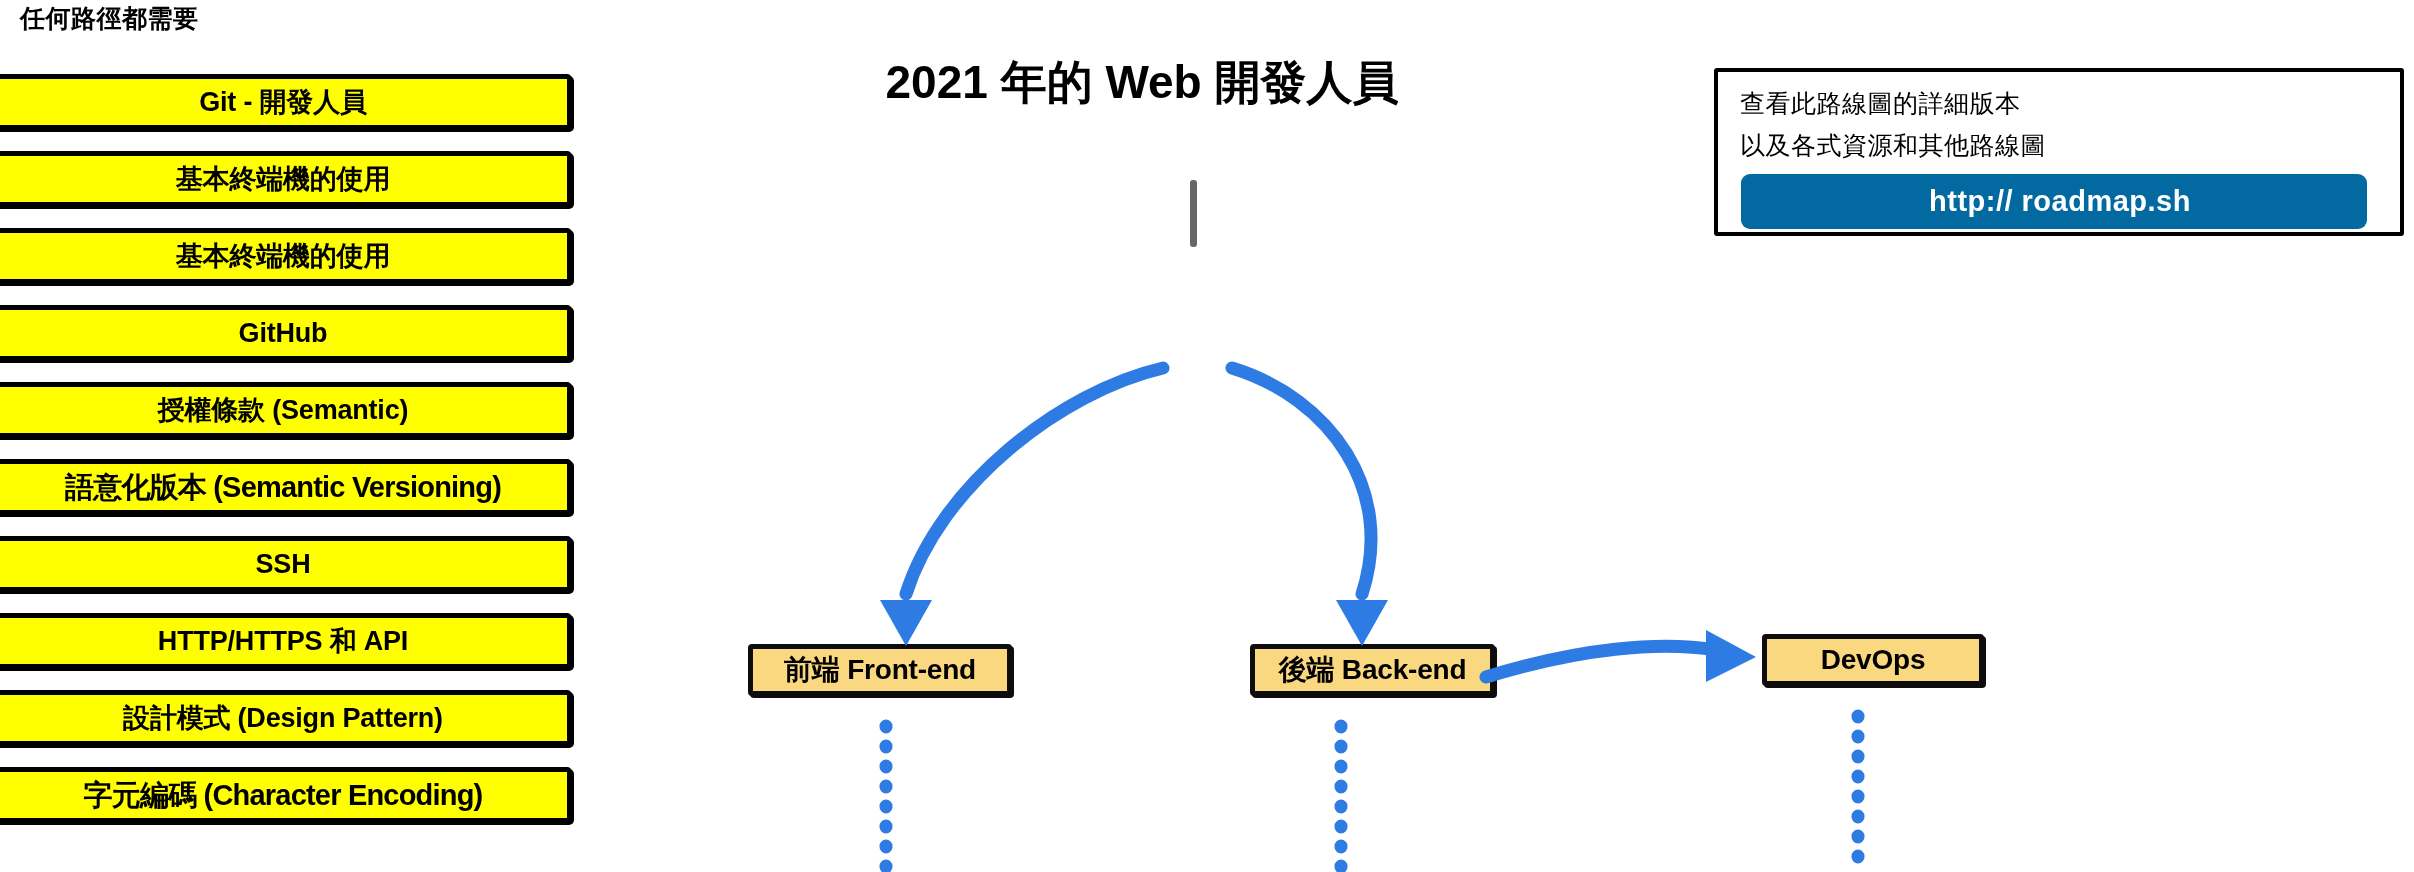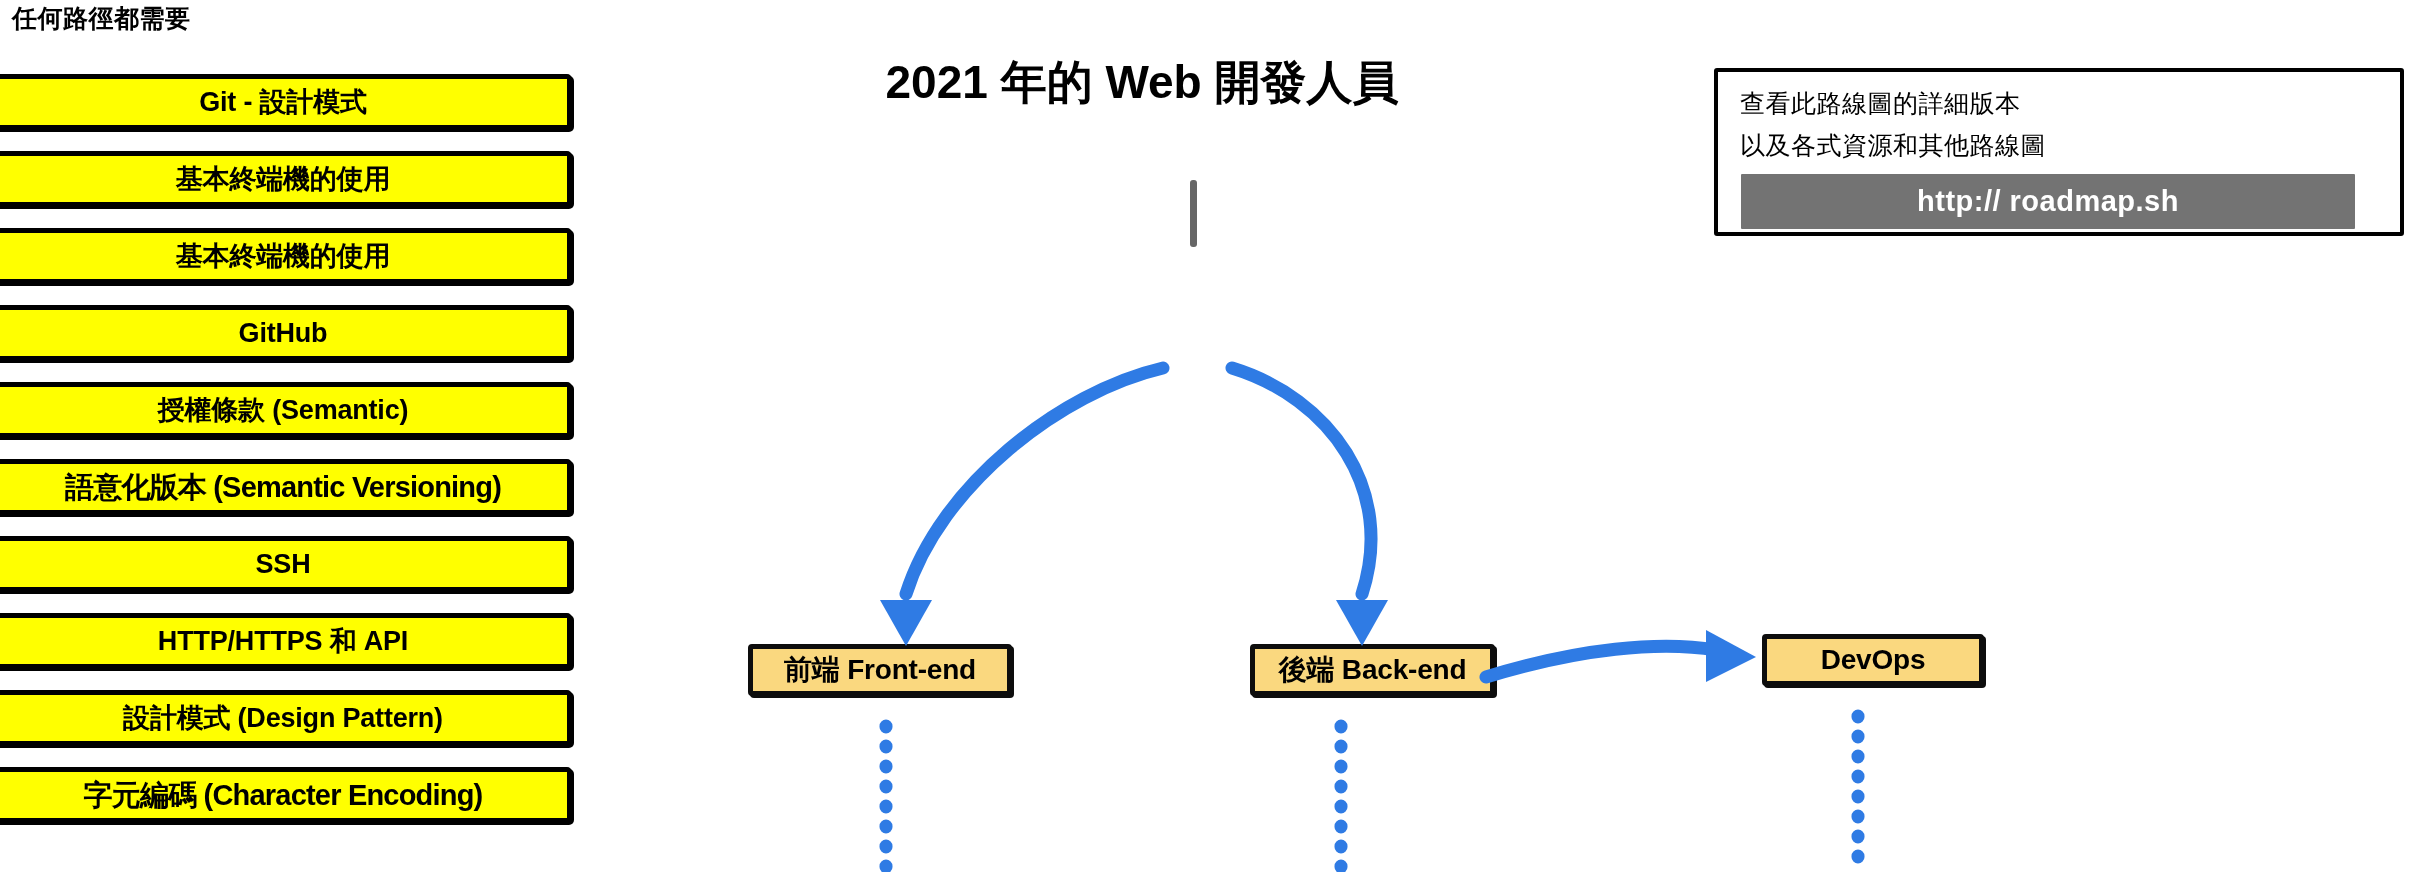--- a/index.html
+++ b/index.html
@@ -19,21 +19,21 @@
   
   #left-col {
     position: absolute;
     left: 0px;
     top: 0px;
     width: 600px;
     height: 872px;
   }
   #left-heading {
     position: absolute;
-    left: 12px;
+    left: 20px;
     top: 2px;
     font-size: 25px;
     font-weight: bold;
     color: #000000;
     letter-spacing: 0.5px;
     white-space: nowrap;
   }
   .yellow-box {
     position: absolute;
     left: -6px;
@@ -116,25 +116,26 @@
     letter-spacing: 0.5px;
   }
   #info-line-1 { top: 15px; }
   #info-line-2 { top: 57px; }
   #roadmap-button {
     position: absolute;
     left: 23px;
     top: 102px;
     width: 614px;
     height: 55px;
-    background: #737373;
-    border-radius: 1px;
+    background: #0369a1;
+    border-radius: 9px;
     display: flex;
     align-items: center;
     justify-content: center;
+    padding-left: 12px;
   }
   #roadmap-button > span {
     font-size: 29px;
     font-weight: bold;
     color: #ffffff;
     letter-spacing: 0.5px;
     white-space: nowrap;
   }
 
   
@@ -173,21 +174,21 @@
 </style>
 </head>
 <body>
 
 <div id="root">
 
   <div id="left-col">
     <div id="left-heading">任何路徑都需要</div>
 
   <div class="yellow-box" style="top: 74px;">
-        <span>Git - 設計模式</span>
+        <span>Git - 開發人員</span>
       </div>
       <div class="yellow-box" style="top: 151px;">
         <span>基本終端機的使用</span>
       </div>
       <div class="yellow-box" style="top: 228px;">
         <span>基本終端機的使用</span>
       </div>
       <div class="yellow-box" style="top: 305px;">
         <span>GitHub</span>
       </div>

